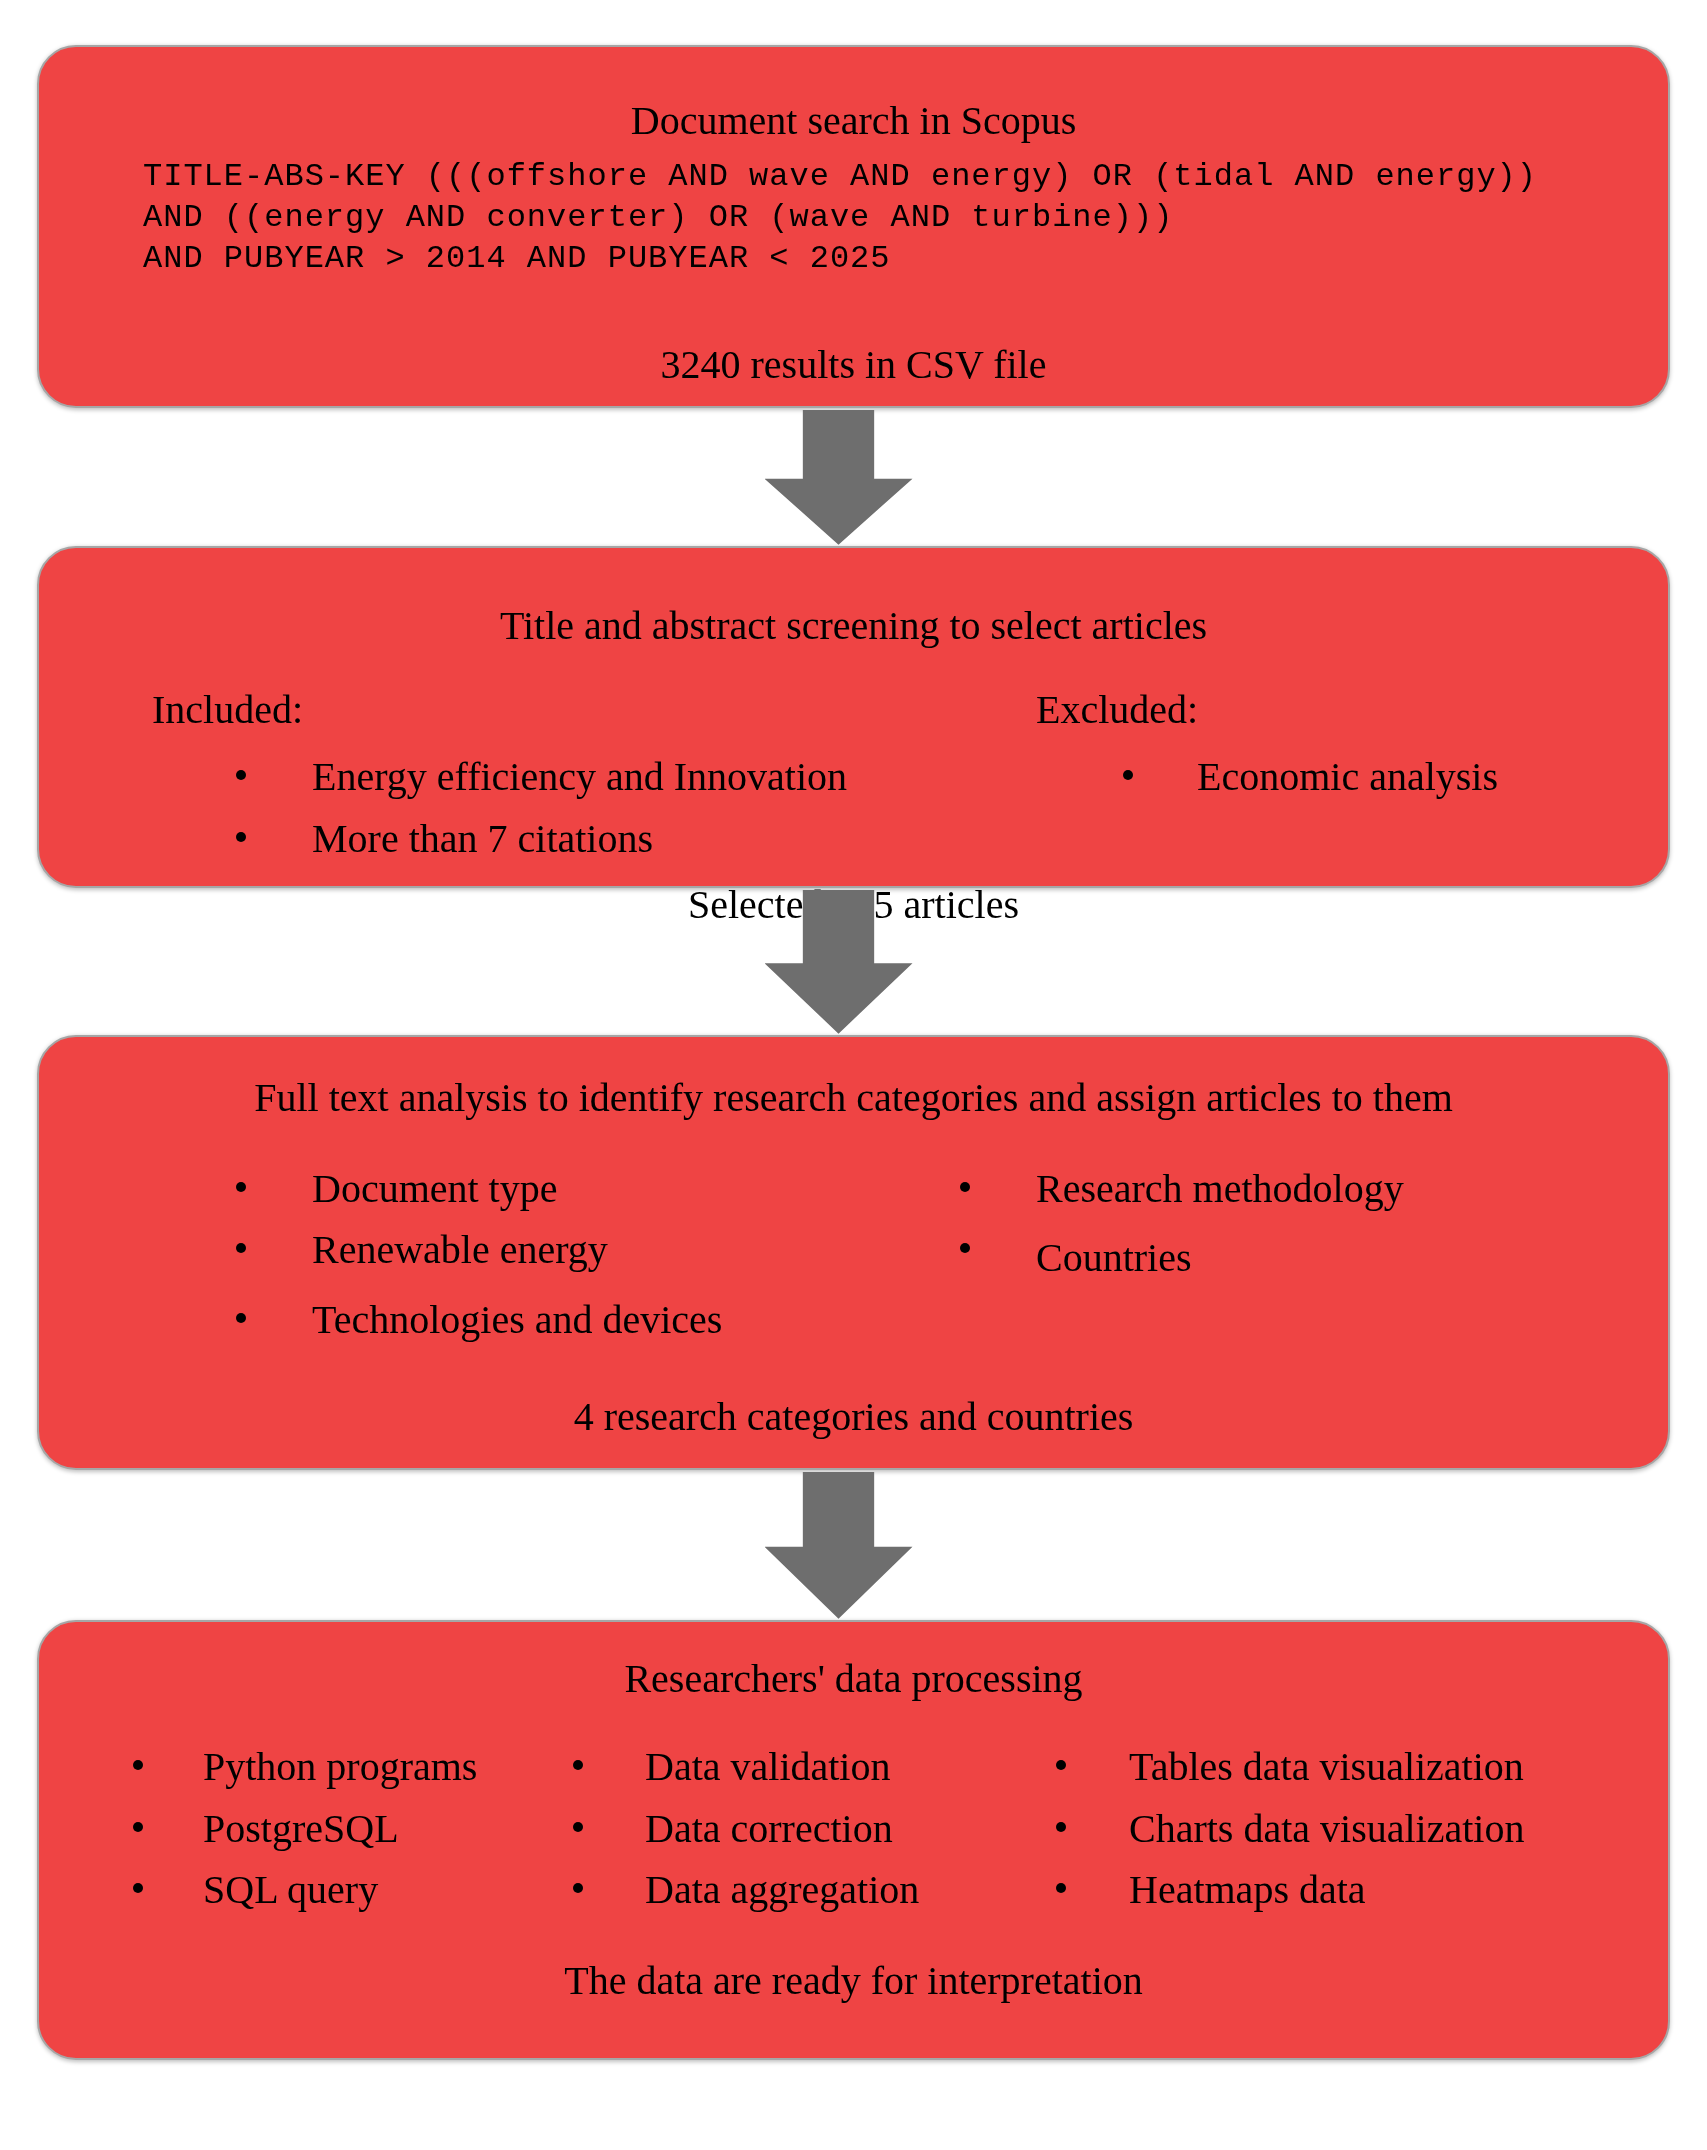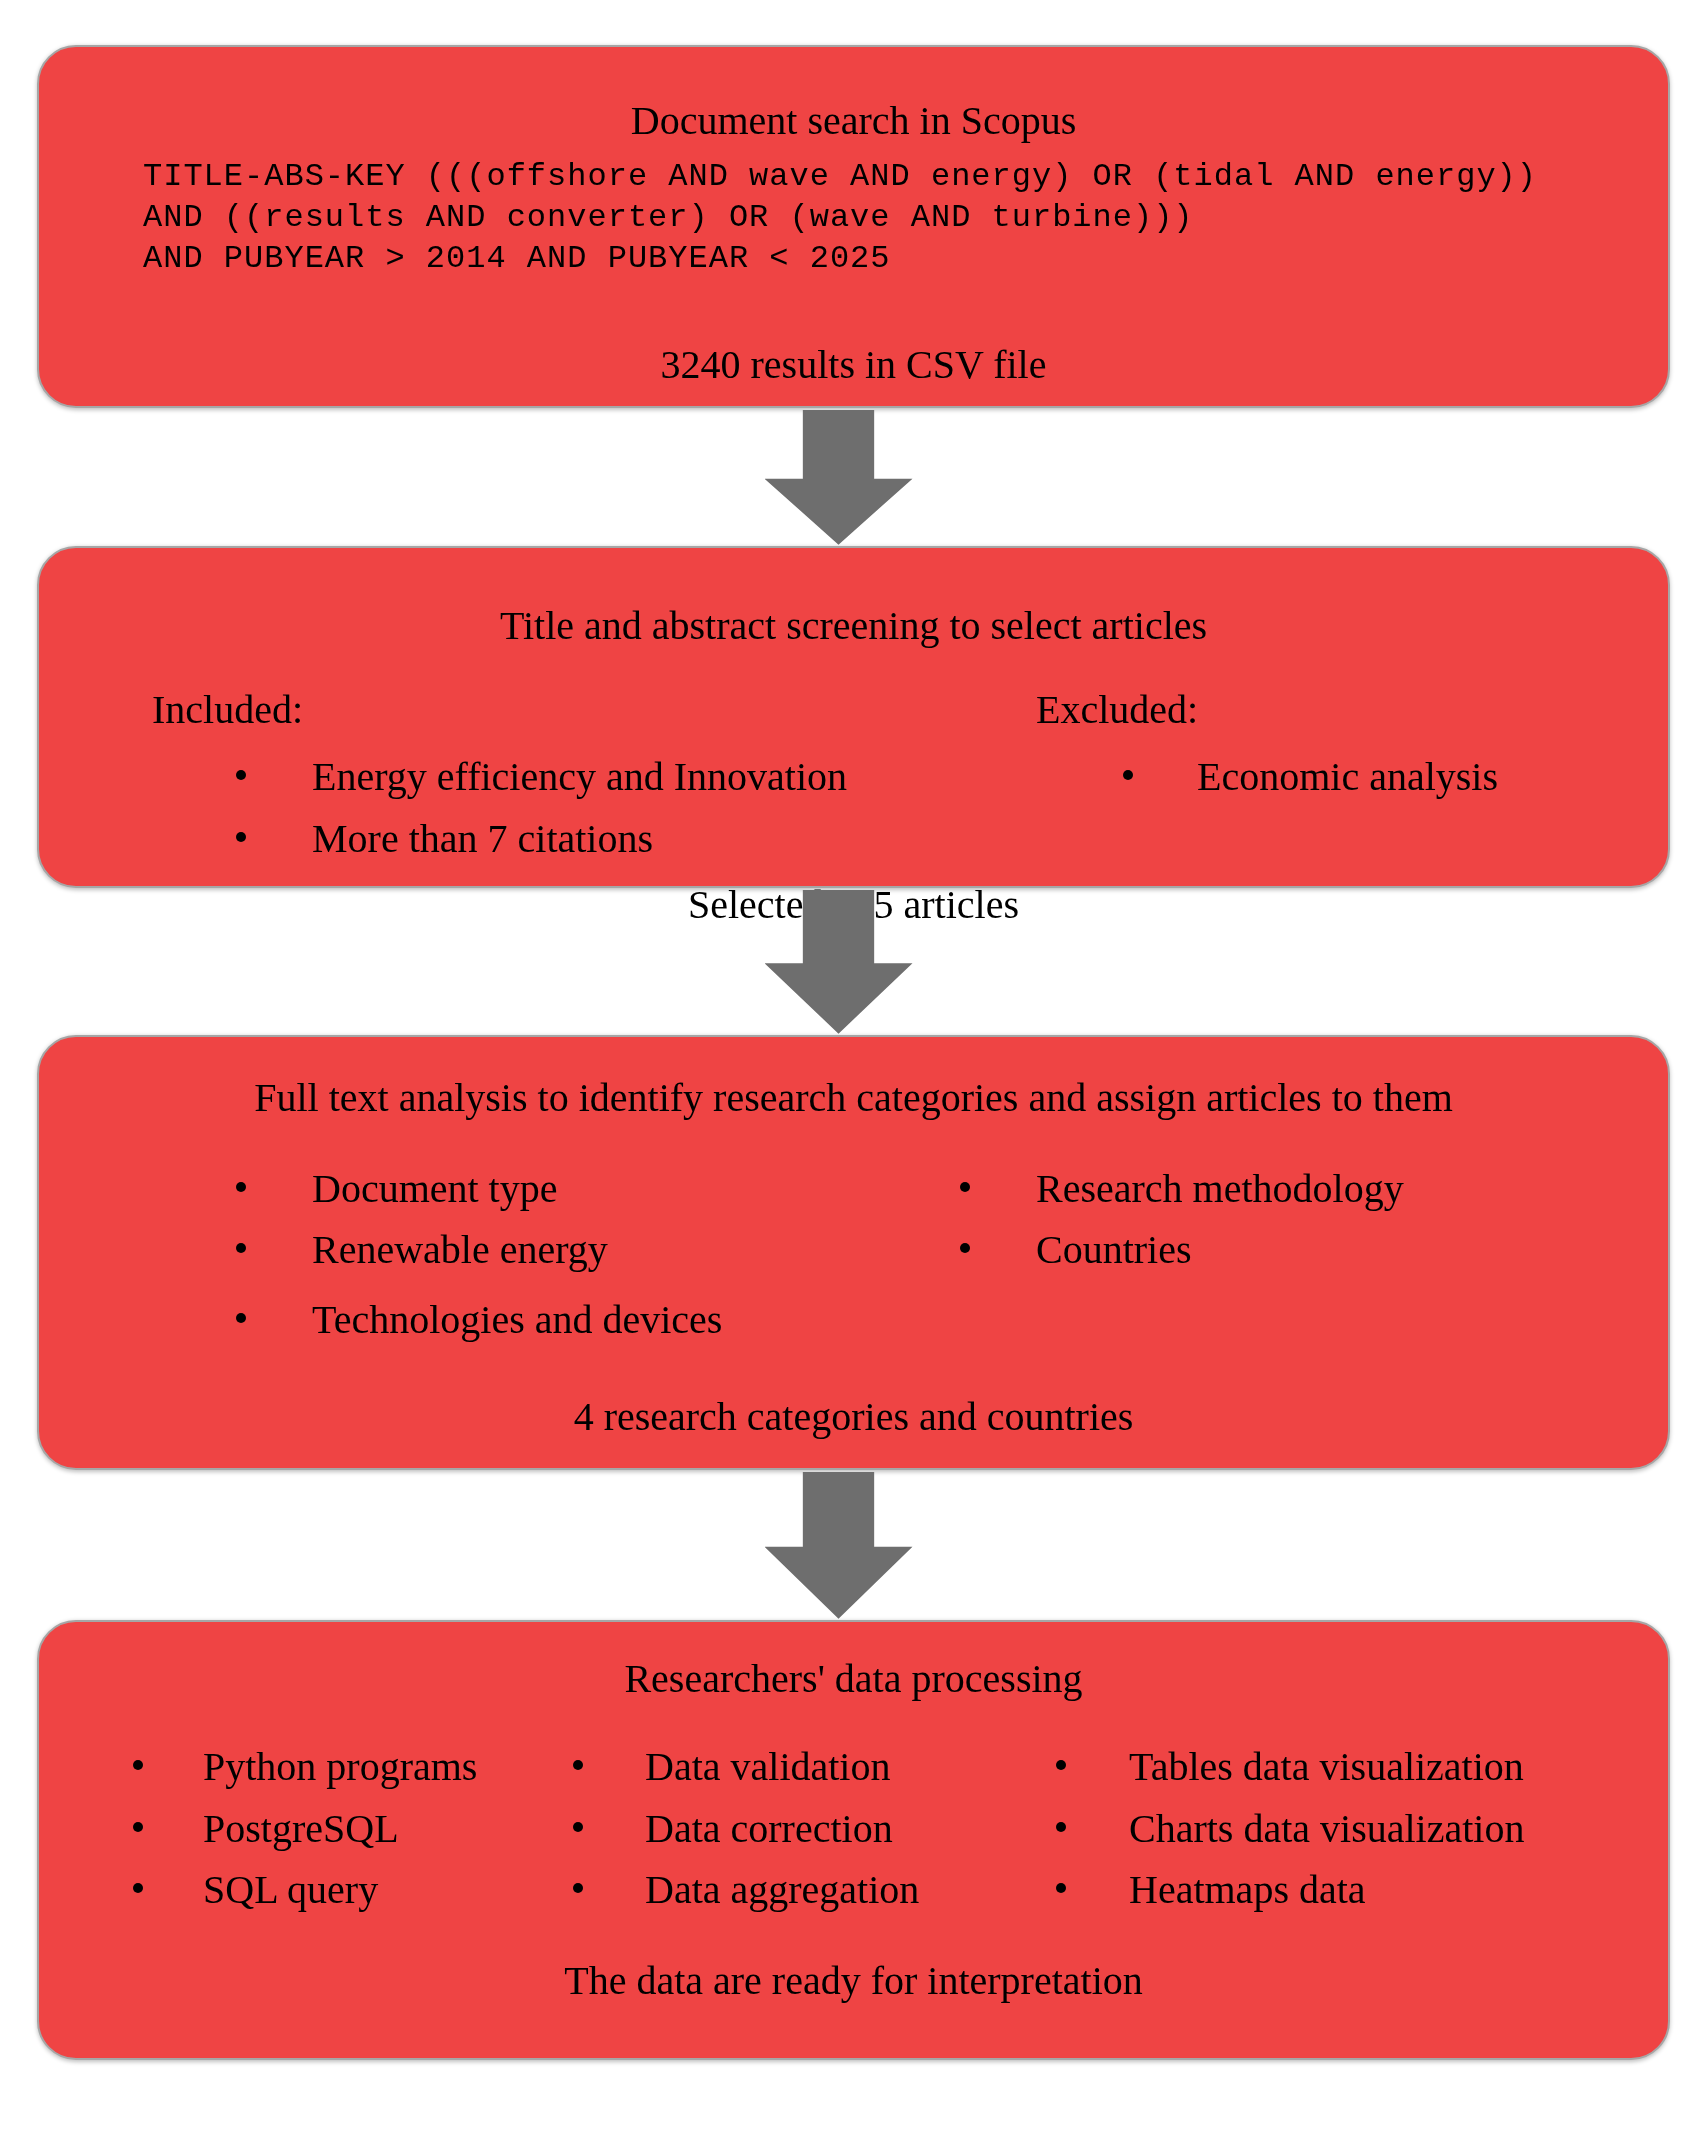--- a/index.html
+++ b/index.html
@@ -94,21 +94,21 @@
     clip-path: polygon(25.9% 0%, 74.1% 0%, 74.1% 51%, 100% 51%, 50% 100%, 0% 51%, 25.9% 51%);
   }
 </style>
 </head>
 <body>
 
 <div class="box" style="margin-top:45px; height:363px;">
   <div class="box-title" style="top:49px;">Document search in Scopus</div>
   <div class="query">
     <div>TITLE-ABS-KEY (((offshore AND wave AND energy) OR (tidal AND energy))</div>
-    <div>AND ((results AND converter) OR (wave AND turbine)))</div>
+    <div>AND ((energy AND converter) OR (wave AND turbine)))</div>
     <div>AND PUBYEAR &gt; 2014 AND PUBYEAR &lt; 2025</div>
   </div>
   <div class="box-result" style="top:293px;">3240 results in CSV file</div>
 </div>
 
 <div class="arrow-gap" style="height:138px;">
   <div class="down-arrow"></div>
 </div>
 
 <div class="box" style="height:342px;">
@@ -145,21 +145,21 @@
     <span class="dot" style="left:197px;"></span>
     <span class="item-text" style="left:273px;">Document type</span>
     <span class="dot" style="left:921px;"></span>
     <span class="item-text" style="left:997px;">Research methodology</span>
   </div>
 
   <div class="row" style="top:188px;">
     <span class="dot" style="left:197px;"></span>
     <span class="item-text" style="left:273px;">Renewable energy</span>
     <span class="dot" style="left:921px;"></span>
-    <span class="item-text" style="left:997px;">Countries</span>
+    <span class="item-text" style="left:997px;margin-top:8px;">Countries</span>
   </div>
 
   <div class="row" style="top:258px;padding-left:40px;">
     <span class="dot" style="left:197px;"></span>
     <span class="item-text" style="left:273px;">Technologies and devices</span>
   </div>
 
   <div class="box-result" style="top:355px;">4 research categories and countries</div>
 </div>
 

